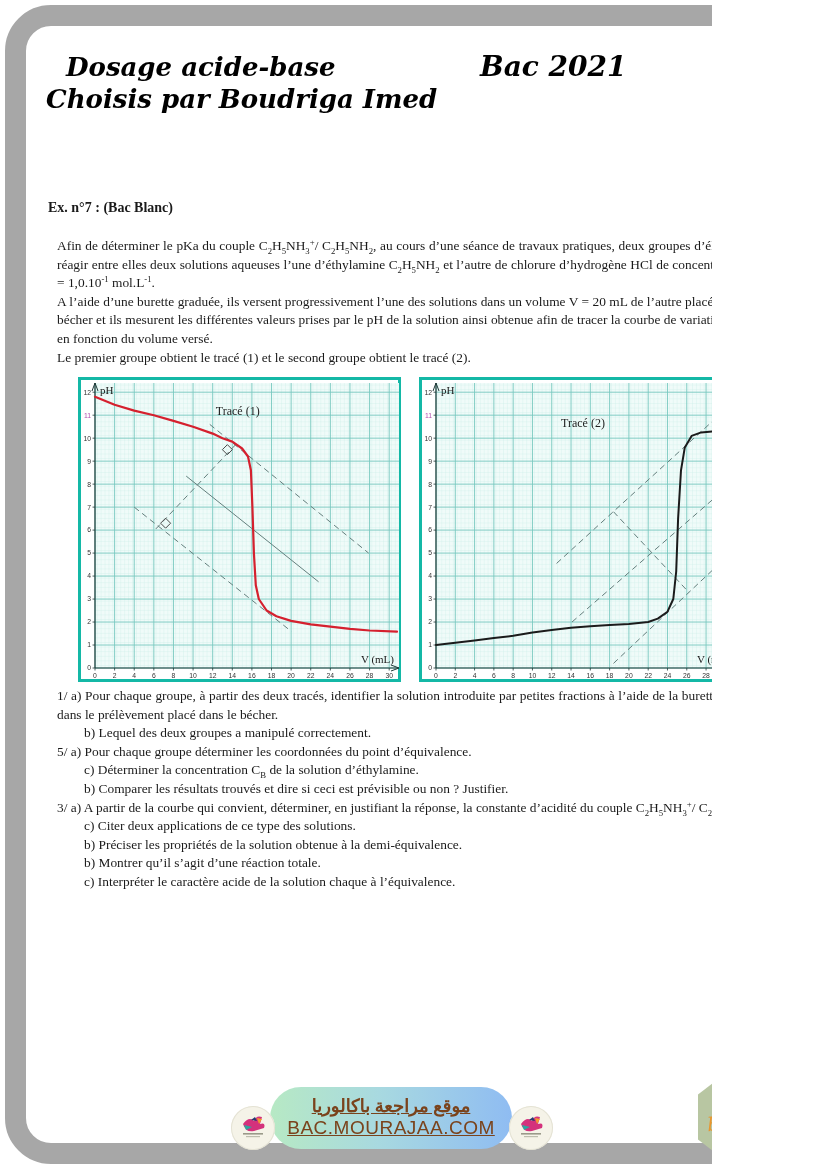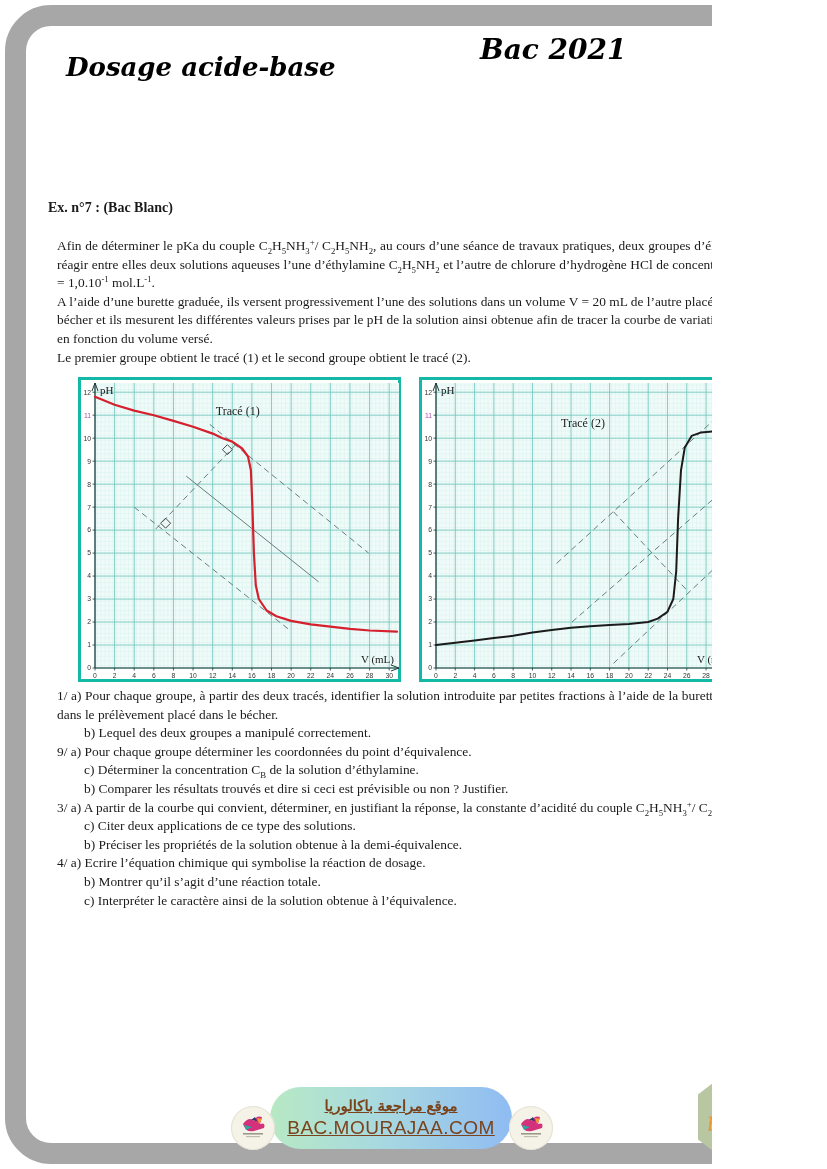--- a/index.html
+++ b/index.html
@@ -3,41 +3,41 @@
 <meta charset="utf-8">
 <style>
   html,body{margin:0;padding:0;background:#ffffff;}
   #page{position:relative;width:712px;height:1169px;background:#ffffff;overflow:hidden;
         font-family:"Liberation Serif", serif;color:#1a1a1a;}
   #frame{position:absolute;left:5px;top:5px;width:817px;height:1159px;box-sizing:border-box;
          border:21px solid #a7a7a7;border-radius:46px;}
   
   .hdr{position:absolute;font-family:"DejaVu Serif", serif;font-style:italic;font-weight:bold;color:#000;}
   #hdr-title{left:66px;top:52px;font-size:26px;}
-  #hdr-exam{left:480px;top:33px;font-size:28px;}
+  #hdr-exam{left:480px;top:50px;font-size:28px;}
   #hdr-sub{left:46px;top:84px;font-size:26px;}
   
   #ex-title{position:absolute;left:48px;top:200px;font-size:14px;font-weight:bold;text-align:right;}
   
   #intro{position:absolute;left:57px;top:237px;width:707px;font-size:13.4px;line-height:18.6px;text-align:justify;}
   #intro p{margin:0;}
   sub,sup{font-size:0.65em;line-height:0;}
   
   .chart{position:absolute;box-sizing:border-box;border:3px solid #14b8a6;background:#ffffff;}
   #chart1{left:78px;top:377px;width:323px;height:305px;}
   #chart2{left:419px;top:377px;width:318px;height:305px;}
   
   #questions{position:absolute;left:57px;top:687px;width:708px;font-size:13.4px;line-height:18.6px;}
   #questions p{margin:0;text-align:justify;}
   #questions p.sub{padding-left:27px;}
   
   #badge{position:absolute;left:270px;top:1087px;width:242px;height:62px;border-radius:32px;
          background:linear-gradient(90deg,#b7e9c4 0%,#a8d9e0 45%,#8fbcf2 100%);
          display:flex;flex-direction:column;align-items:center;justify-content:center;z-index:3;}
-  #badge .ar{font-family:Liberation Sans, sans-serif;font-weight:bold;font-size:15px;color:#7a431c;
+  #badge .ar{font-family:Liberation Serif, serif;font-weight:bold;font-size:18px;color:#7a431c;
              text-decoration:underline;direction:rtl;line-height:20px;}
   #badge .site{font-family:"Liberation Sans", sans-serif;font-weight:normal;font-size:19px;color:#7a431c;
              text-decoration:underline;letter-spacing:0.5px;line-height:24px;}
   .logo-circle{position:absolute;width:44px;height:44px;border-radius:50%;background:#f5f3e8;z-index:4;
                box-shadow:0 0 0 1px #e4e2d4 inset;}
   #logo-left{left:231px;top:1106px;}
   #logo-right{left:509px;top:1106px;}
   .logo-circle svg{position:absolute;left:0;top:0;}
   #bacmath{position:absolute;left:698px;top:1070px;width:114px;height:94px;background:#b8c6a2;z-index:3;
            clip-path:polygon(28% 0,72% 0,100% 26%,100% 74%,72% 100%,28% 100%,0 74%,0 26%);
@@ -46,20 +46,21 @@
   #bacmath .m{font-size:30px;font-family:"DejaVu Serif", serif;}
 </style>
 </head>
 <body>
 
 <div id="page">
   <div id="frame"></div>
 
   <div id="hdr-title" class="hdr">Dosage acide-base</div>
   <div id="hdr-exam" class="hdr">Bac 2021</div>
+  <div id="hdr-sub" class="hdr">Choisis par Boudriga Imed</div>
 
   <div id="ex-title">Ex. n°7 :  (Bac Blanc)</div>
 
   <div id="intro">
     <p>Afin de déterminer le pKa du couple C<sub>2</sub>H<sub>5</sub>NH<sub>3</sub><sup>+</sup>/ C<sub>2</sub>H<sub>5</sub>NH<sub>2</sub>, au cours d’une séance de travaux pratiques, deux groupes d’élèves font réagir entre elles deux solutions aqueuses l’une d’éthylamine C<sub>2</sub>H<sub>5</sub>NH<sub>2</sub> et l’autre de chlorure d’hydrogène HCl de concentration C<sub>A</sub> = 1,0.10<sup>-1</sup> mol.L<sup>-1</sup>.</p>
     <p>A l’aide d’une burette graduée, ils versent progressivement l’une des solutions dans un volume V = 20 mL de l’autre placée dans un bécher et ils mesurent les différentes valeurs prises par le pH de la solution ainsi obtenue afin de tracer la courbe de variation du pH en fonction du volume versé.</p>
     <p>Le premier groupe obtient le tracé (1) et le second groupe obtient le tracé (2).</p>
   </div>
 
   <div id="chart1" class="chart"><svg width="321" height="303" xmlns="http://www.w3.org/2000/svg">
@@ -221,29 +222,28 @@
         <text x="10" y="14.593548387096826" font-size="6.8" fill="#333333" text-anchor="end" font-family="Liberation Sans, sans-serif">12</text>
         <path d="M14.0 265.0 L33.3 262.7 L52.6 260.4 L71.9 258.1 L91.2 255.8 L110.5 252.4 L129.7 250.1 L149.0 247.8 L168.3 246.2 L187.6 245.0 L206.9 243.9 L226.2 242.0 L235.8 238.6 L245.5 231.7 L251.3 219.0 L254.2 191.5 L256.1 138.6 L259.0 90.3 L262.8 67.4 L269.6 55.9 L279.2 52.4 L293.7 51.3 L311.1 50.1 " fill="none" stroke="#1b1b1b" stroke-width="2" stroke-linejoin="round" stroke-linecap="round"></path>
         <text x="19" y="14" font-size="11" fill="#1a1a1a" font-family="Liberation Serif, serif">pH</text>
         <text x="308" y="283" font-size="11" fill="#1a1a1a" text-anchor="end" font-family="Liberation Serif, serif">V (mL)</text>
         <text x="139.04" y="47.39" font-size="12" fill="#1f1f1f" font-family="Liberation Serif, serif">Tracé (2)</text>
       </svg></div>
 
   <div id="questions">
       <p>1/ a) Pour chaque groupe, à partir des deux tracés, identifier la solution introduite par petites fractions à l’aide de la burette graduée dans le prélèvement placé dans le bécher.</p>
       <p class="sub">b) Lequel des deux groupes a manipulé correctement.</p>
-      <p>9/ a) Pour chaque groupe déterminer les coordonnées du point d’équivalence.</p>
+      <p>5/ a) Pour chaque groupe déterminer les coordonnées du point d’équivalence.</p>
       <p class="sub">c) Déterminer la concentration C<sub>B</sub> de la solution d’éthylamine.</p>
       <p class="sub">b) Comparer les résultats trouvés et dire si ceci est prévisible ou non ? Justifier.</p>
       <p>3/ a) A partir de la courbe qui convient, déterminer, en justifiant la réponse, la constante d’acidité du couple C<sub>2</sub>H<sub>5</sub>NH<sub>3</sub><sup>+</sup>/ C<sub>2</sub>H<sub>5</sub>NH<sub>2</sub>.</p>
       <p class="sub">c) Citer deux applications de ce type des solutions.</p>
       <p class="sub">b) Préciser les propriétés de la solution obtenue à la demi-équivalence.</p>
-      <p>4/ a) Ecrire l’équation chimique qui symbolise la réaction de dosage.</p>
       <p class="sub">b) Montrer qu’il s’agit d’une réaction totale.</p>
-      <p class="sub">c) Interpréter le caractère ainsi de la solution obtenue à l’équivalence.</p>
+      <p class="sub">c) Interpréter le caractère acide de la solution chaque à l’équivalence.</p>
     </div>
 
   <div id="logo-left" class="logo-circle">
     <svg width="44" height="44" viewBox="0 0 44 44">
       <path d="M12 18 q6 -8 11 -3 q2 -6 8 -4 l-2 7 q6 -2 4 4 l-10 3 q-8 2 -11 -7z" fill="#d4317c"></path>
       <path d="M13 19 l8 2 -6 3z" fill="#2aa8a0"></path>
       <path d="M26 12 l5 1 -3 5z" fill="#f29a2e"></path>
       <path d="M20 14 l4 -3 2 4z" fill="#27386e"></path>
       <rect x="12" y="27" width="20" height="1.6" fill="#9a9a8a"></rect>
       <rect x="15" y="30" width="14" height="1.2" fill="#bdbdae"></rect>

